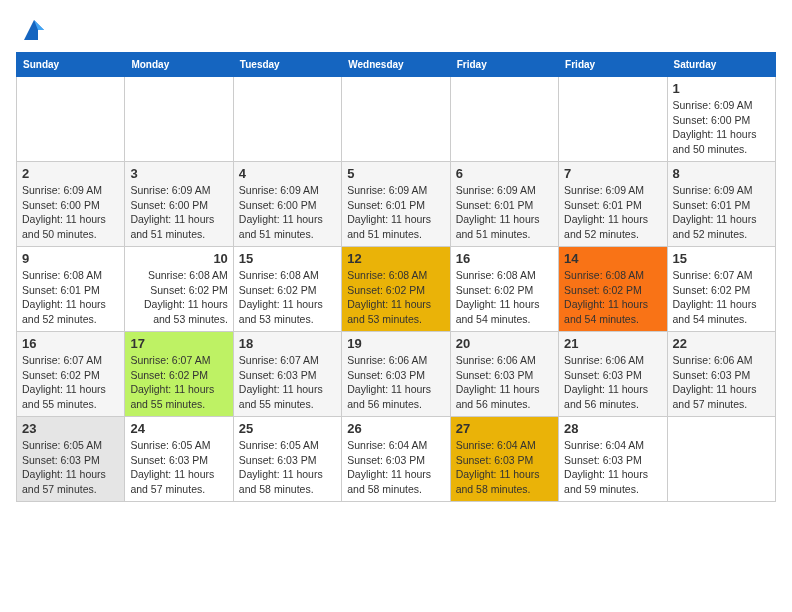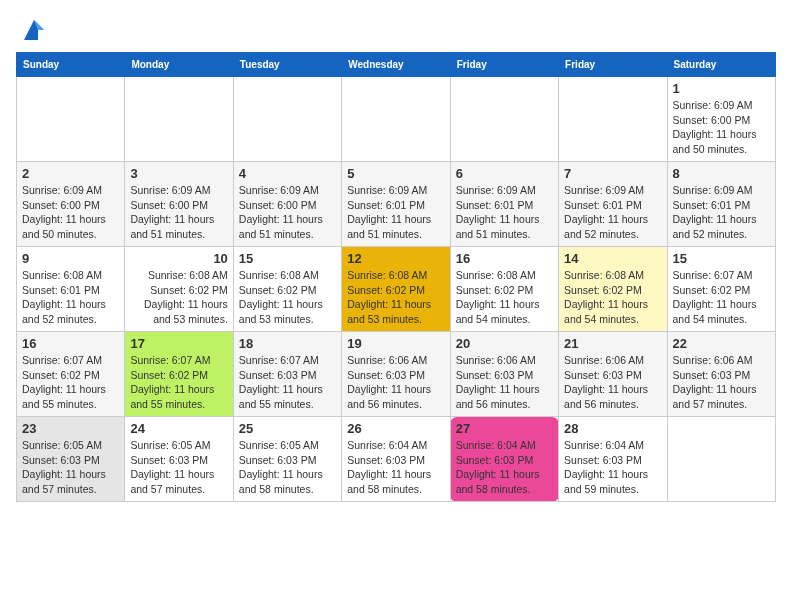--- a/index.html
+++ b/index.html
@@ -223,21 +223,21 @@
 Daylight: 11 hours
 and 53 minutes.</div>
         </td>
         <td style="background-color: rgb(255, 255, 255);">
           <span class="day-num">16</span>
           <div class="day-info" style="white-space: pre-line;">Sunrise: 6:08 AM
 Sunset: 6:02 PM
 Daylight: 11 hours
 and 54 minutes.</div>
         </td>
-        <td style="background-color: #fef9c3;">
+        <td style="background-color: #f97316;">
           <span class="day-num">14</span>
           <div class="day-info" style="white-space: pre-line;">Sunrise: 6:08 AM
 Sunset: 6:02 PM
 Daylight: 11 hours
 and 54 minutes.</div>
         </td>
         <td style="background-color: rgb(255, 255, 255);">
           <span class="day-num">15</span>
           <div class="day-info" style="white-space: pre-line;">Sunrise: 6:07 AM
 Sunset: 6:02 PM
@@ -318,21 +318,21 @@
 Daylight: 11 hours
 and 58 minutes.</div>
         </td>
         <td style="background-color: rgb(255, 255, 255);">
           <span class="day-num">26</span>
           <div class="day-info" style="white-space: pre-line;">Sunrise: 6:04 AM
 Sunset: 6:03 PM
 Daylight: 11 hours
 and 58 minutes.</div>
         </td>
-        <td style="background-color: #ec4899; border-radius: 7px;">
+        <td style="background-color: #eab308;">
           <span class="day-num">27</span>
           <div class="day-info" style="white-space: pre-line;">Sunrise: 6:04 AM
 Sunset: 6:03 PM
 Daylight: 11 hours
 and 58 minutes.</div>
         </td>
         <td style="background-color: rgb(255, 255, 255);">
           <span class="day-num">28</span>
           <div class="day-info" style="white-space: pre-line;">Sunrise: 6:04 AM
 Sunset: 6:03 PM

